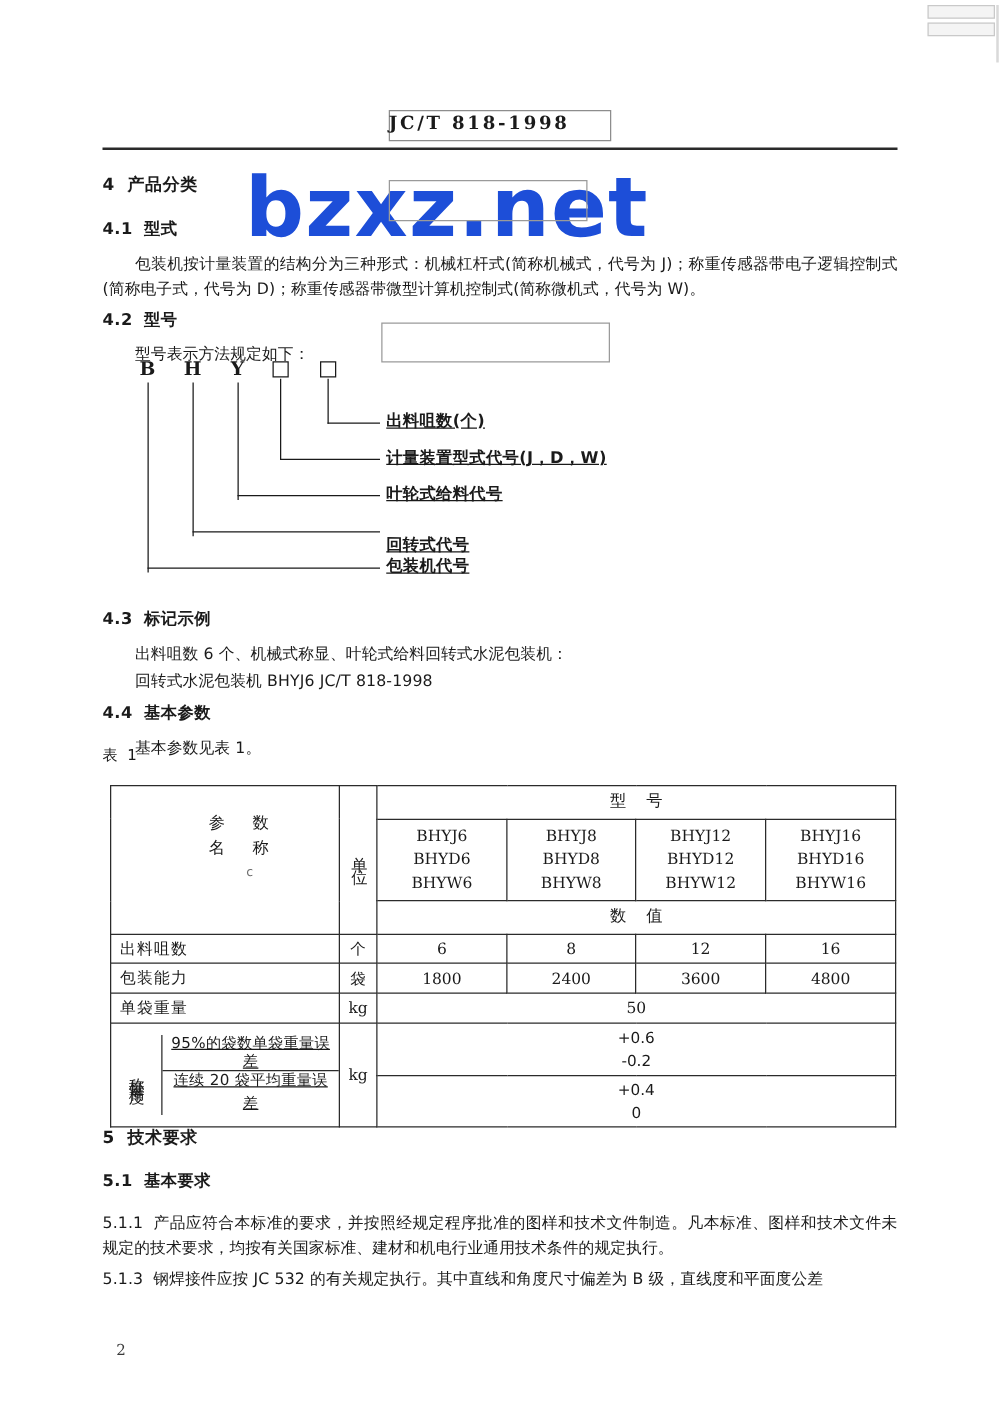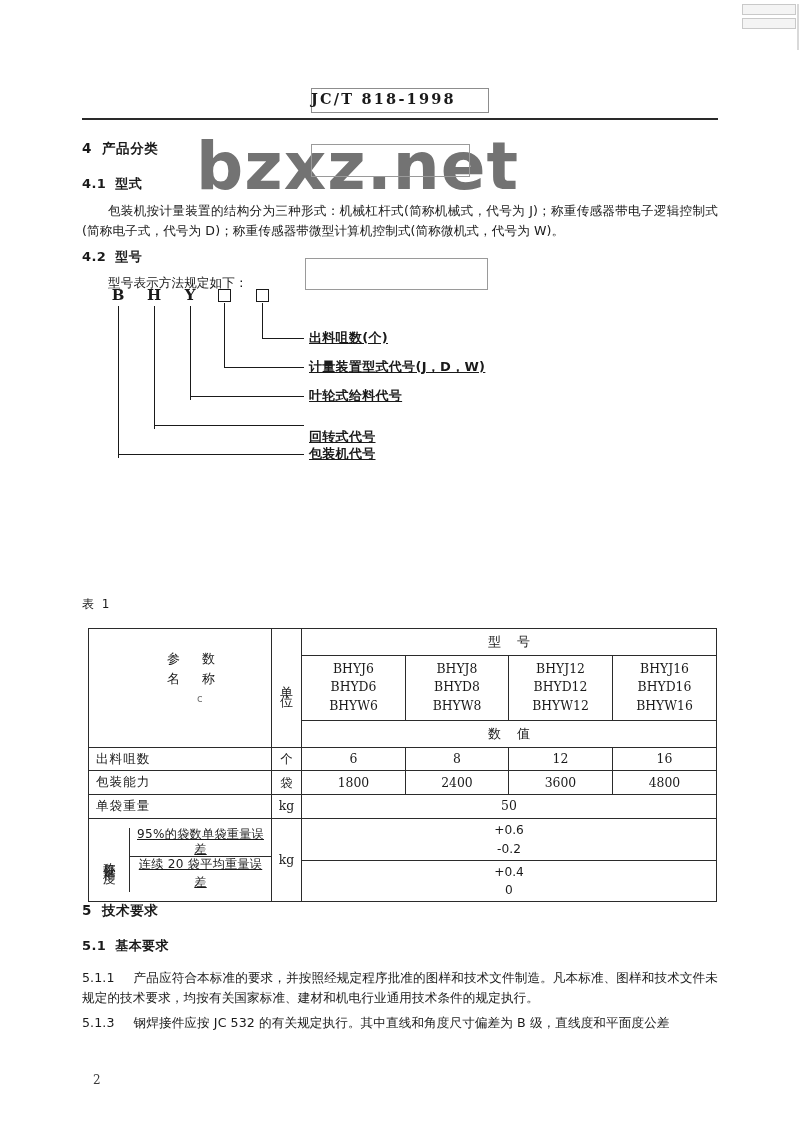--- a/index.html
+++ b/index.html
@@ -44,21 +44,21 @@
 
   
   .watermark {
     position: absolute;
     left: 196px;
     top: 128px;
     font-family: "DejaVu Sans", "Liberation Sans", sans-serif;
     font-size: 66px;
     font-weight: bold;
     letter-spacing: 1px;
-    color: #737373;
+    color: #1d4ed8;
     user-select: none;
     white-space: nowrap;
     text-align: center;
   }
 
   
   .head-box {
     position: absolute;
     left: 311px;
     top: 88px;
@@ -111,21 +111,21 @@
   }
   .h3 .numpart { margin-right: 9px; }
   .para {
     font-size: 12.6px;
     line-height: 1.62;
     margin: 0 0 6px 0;
     text-align: justify;
     letter-spacing: 0.1px;
   }
   .para.indent { text-indent: 26px; }
-  .para .numlead { margin-right: 19px; }
+  .para .numlead { margin-right: 8px; }
 
   
   .form-box {
     position: absolute;
     border: 1px solid #9a9a9a;
     box-sizing: border-box;
     background: transparent;
   }
   #form-box-1 { left: 311px; top: 144px; width: 159px; height: 33px; }
   #form-box-2 { left: 305px; top: 258px; width: 183px; height: 32px; }
@@ -352,20 +352,32 @@
     <span class="hline" style="left:72px; top:139px; width:150px;"></span>
     <span class="hline" style="left:36px; top:168px; width:186px;"></span>
 
     <span class="dlabel" style="left:227px; top:45px;">出料咀数(个)</span>
     <span class="dlabel" style="left:227px; top:74px;">计量装置型式代号(J，D，W)</span>
     <span class="dlabel" style="left:227px; top:103px;">叶轮式给料代号</span>
     <span class="dlabel" style="left:227px; top:144px;">回转式代号</span>
     <span class="dlabel" style="left:227px; top:161px;">包装机代号</span>
   </div>
 
+  <div class="content" style="top:488px;">
+    <div class="h3">
+      <span class="numpart">4.3</span><span>标记示例</span>
+    </div>
+    <p class="para indent" style="margin-bottom:2px;">出料咀数 6 个、机械式称显、叶轮式给料回转式水泥包装机：</p>
+    <p class="para indent" style="margin-bottom:8px;">回转式水泥包装机  BHYJ6  JC/T 818-1998</p>
+
+    <div class="h3">
+      <span class="numpart">4.4</span><span>基本参数</span>
+    </div>
+    <p class="para indent">基本参数见表 1。</p>
+  </div>
 
   <div class="table-caption">表 1</div>
 
   <table class="spec">
     <colgroup>
       <col style="width:183px;">
       <col style="width:30px;">
       <col style="width:104px;">
       <col style="width:103px;">
       <col style="width:104px;">

